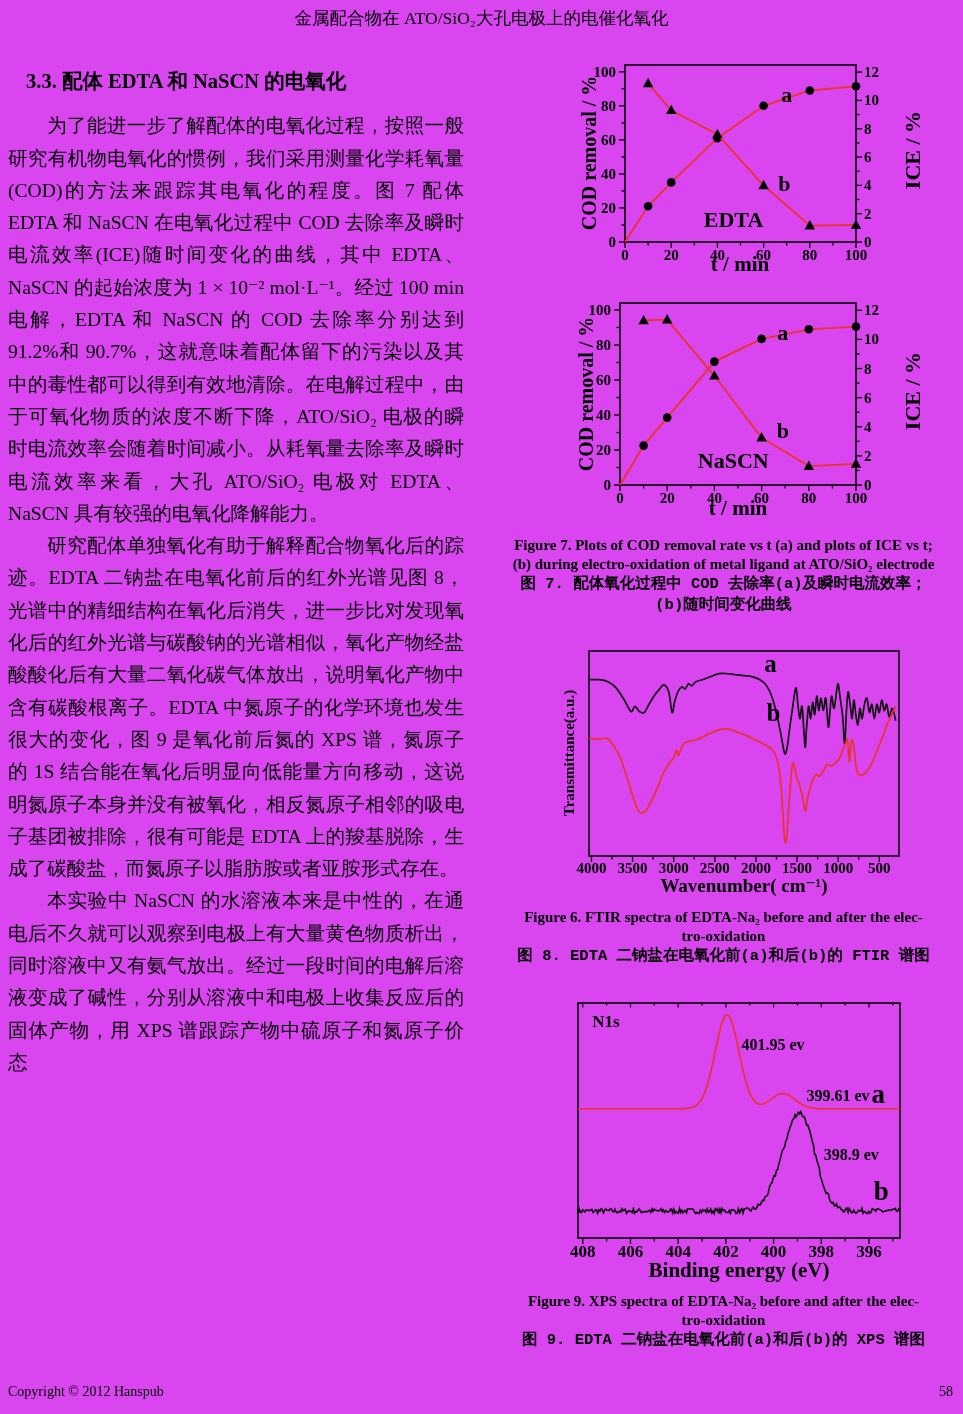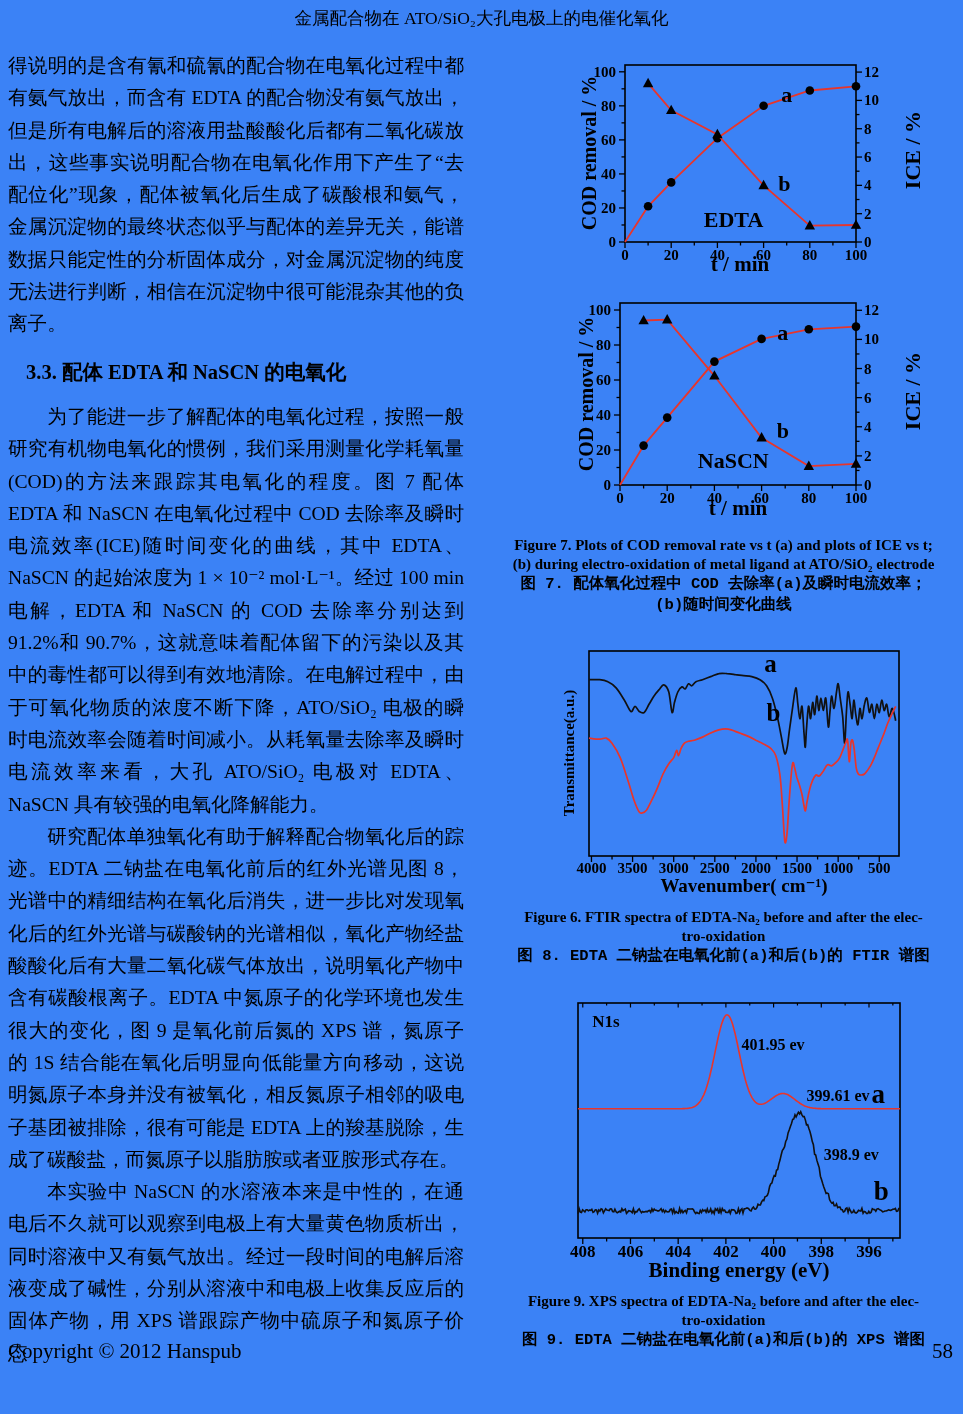--- a/index.html
+++ b/index.html
@@ -1,41 +1,40 @@
 <!DOCTYPE html>
 <html><head>
 <meta charset="utf-8">
 <style>
   html,body{margin:0;padding:0;background:#ffffff;}
-  .page{position:relative;width:963px;height:1414px;background:#3b82f6;color:#000;
+  .page{position:relative;width:963px;height:1414px;background:#d946ef;color:#000;
         font-family:"Liberation Serif","DejaVu Serif",serif;overflow:hidden;}
   .header{position:absolute;top:6px;left:0;width:100%;text-align:center;font-size:17.5px;}
   .leftcol{position:absolute;left:8px;top:50px;width:456px;text-align:justify;
            font-size:19.6px;line-height:32.3px;}
   .leftcol p{margin:0;}
   .indent{text-indent:2em;}
   .heading{font-size:20.5px;font-weight:bold;margin:15px 0 13px 18px;}
   .figures{position:absolute;left:480px;top:0;width:483px;height:1414px;}
   .figures svg{position:absolute;}
   .caption{position:absolute;left:2px;width:483px;text-align:center;font-weight:bold;}
   .cap-en{font-size:15px;line-height:19px;font-family:"Liberation Serif","DejaVu Serif",serif;}
   .cap-zh{font-size:15.5px;line-height:21px;font-family:Liberation Mono, monospace;}
-  .footer{position:absolute;top:1339px;left:8px;right:10px;font-size:21px;height:24px;}
+  .footer{position:absolute;top:1384px;left:8px;right:10px;font-size:14px;height:24px;}
   .pageno{position:absolute;right:0;top:0;}
   svg text{font-family:"Liberation Serif","DejaVu Serif",serif;font-weight:bold;fill:#000;}
 </style>
 </head>
 <body>
 
 <div class="page">
 
   <div class="header">金属配合物在 ATO/SiO₂大孔电极上的电催化氧化</div>
 
   <div class="leftcol">
-    <p>得说明的是含有氰和硫氰的配合物在电氧化过程中都有氨气放出，而含有 EDTA 的配合物没有氨气放出，但是所有电解后的溶液用盐酸酸化后都有二氧化碳放出，这些事实说明配合物在电氧化作用下产生了“去配位化”现象，配体被氧化后生成了碳酸根和氨气，金属沉淀物的最终状态似乎与配体的差异无关，能谱数据只能定性的分析固体成分，对金属沉淀物的纯度无法进行判断，相信在沉淀物中很可能混杂其他的负离子。</p>
     <div class="heading">3.3. 配体 EDTA 和 NaSCN 的电氧化</div>
     <p class="indent">为了能进一步了解配体的电氧化过程，按照一般研究有机物电氧化的惯例，我们采用测量化学耗氧量(COD)的方法来跟踪其电氧化的程度。图 7 配体 EDTA 和 NaSCN 在电氧化过程中 COD 去除率及瞬时电流效率(ICE)随时间变化的曲线，其中 EDTA、NaSCN 的起始浓度为 1 × 10⁻² mol·L⁻¹。经过 100 min 电解，EDTA 和 NaSCN 的 COD 去除率分别达到 91.2%和 90.7%，这就意味着配体留下的污染以及其中的毒性都可以得到有效地清除。在电解过程中，由于可氧化物质的浓度不断下降，ATO/SiO₂ 电极的瞬时电流效率会随着时间减小。从耗氧量去除率及瞬时电流效率来看，大孔 ATO/SiO₂ 电极对 EDTA、NaSCN 具有较强的电氧化降解能力。</p>
     <p class="indent">研究配体单独氧化有助于解释配合物氧化后的踪迹。EDTA 二钠盐在电氧化前后的红外光谱见图 8，光谱中的精细结构在氧化后消失，进一步比对发现氧化后的红外光谱与碳酸钠的光谱相似，氧化产物经盐酸酸化后有大量二氧化碳气体放出，说明氧化产物中含有碳酸根离子。EDTA 中氮原子的化学环境也发生很大的变化，图 9 是氧化前后氮的 XPS 谱，氮原子的 1S 结合能在氧化后明显向低能量方向移动，这说明氮原子本身并没有被氧化，相反氮原子相邻的吸电子基团被排除，很有可能是 EDTA 上的羧基脱除，生成了碳酸盐，而氮原子以脂肪胺或者亚胺形式存在。</p>
     <p class="indent">本实验中 NaSCN 的水溶液本来是中性的，在通电后不久就可以观察到电极上有大量黄色物质析出，同时溶液中又有氨气放出。经过一段时间的电解后溶液变成了碱性，分别从溶液中和电极上收集反应后的固体产物，用 XPS 谱跟踪产物中硫原子和氮原子价态</p>
   </div>
 
   <div class="figures">
     <svg style="left:83px;top:50px" width="397" height="233" viewBox="0 0 397 233">
         <rect x="62" y="15" width="231" height="177" fill="none" stroke="#000" stroke-width="1.6"></rect>
         <line x1="62" y1="192" x2="62" y2="198" stroke="#000" stroke-width="1.3"></line>

